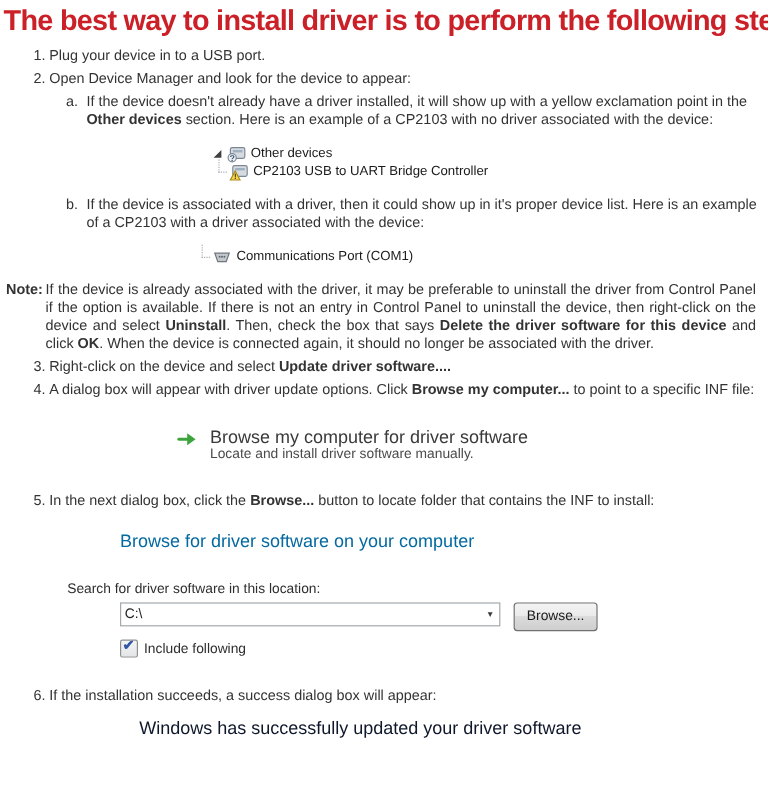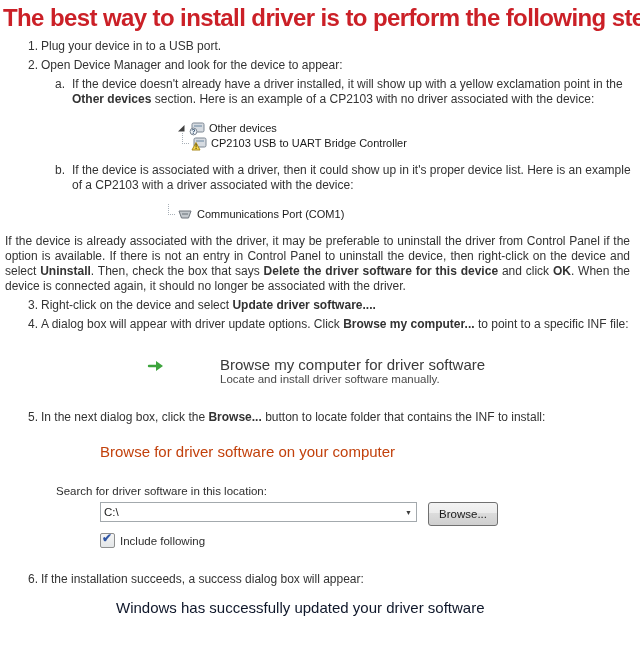--- a/index.html
+++ b/index.html
@@ -32,27 +32,27 @@
   .tree1 { margin:14px 0 0 177px; }
   .tree2 { margin:14px 0 0 163px; }
   .tree-row { display:flex; align-items:center; height:15px; }
   .expander { width:9px; height:9px; margin-right:3px; flex:0 0 auto; }
   .dev-ico { width:16px; height:14px; margin-right:4px; flex:0 0 auto; }
   .tree-children { position:relative; margin-left:5px; }
   .vline { position:absolute; left:0; top:-3px; bottom:7px; border-left:1px dotted #a8b0b8; }
   .hdash { width:7px; height:8px; border-bottom:1px dotted #a8b0b8; margin:-8px 2px 0 0; flex:0 0 auto; }
 
   
-  .wiz-option { display:flex; margin:24px 0 0 147px;gap:45px; }
+  .wiz-option { display:flex; margin:24px 0 0 147px; }
   .wiz-arrow { width:18px; height:14px; margin:3px 10px 0 0; flex:0 0 auto; }
   .wiz-title { font-size:15px; color:#3a3a3a; line-height:17px; }
   .wiz-sub { font-size:11.5px; color:#4a4a4a; line-height:13px; }
 
   
-  .dlg-header { margin:18px 0 0 100px; font-size:15px; color:#c2410c; line-height:18px; }
+  .dlg-header { margin:18px 0 0 100px; font-size:15px; color:#0369a1; line-height:18px; }
   .search-label { margin:24px 0 0 56px; font-size:11.5px; color:#2e2e2e; }
   .combo-row { display:flex; align-items:flex-start; margin:5px 0 0 100px; }
   .combo {
     width:309px; height:18px; border:1px solid #a3a9ad; background:#ffffff;
     display:flex; align-items:center; padding:0 3px; font-size:11.5px; color:#222;
   }
   .combo-value { flex:1; }
   .combo-arrow { font-size:7px; color:#3c3c3c; padding-right:1px; }
   .btn {
     margin-left:11px; width:68px; height:22px; border:1px solid #707070; border-radius:3px;
@@ -133,20 +133,21 @@
         <circle cx="6" cy="6" r="0.8" fill="#5c646c"></circle>
           <circle cx="8" cy="6" r="0.8" fill="#5c646c"></circle>
           <circle cx="10" cy="6" r="0.8" fill="#5c646c"></circle>
       </svg>
       <span>Communications Port (COM1)</span>
     </div>
   </div>
 </div>
 
 <div class="note">
+  <span class="note-label">Note:</span>
   <span class="note-text"><span>If the device is already associated with the driver, it may be preferable to uninstall the driver from Control Panel if the option is available. If there is not an entry in Control Panel to uninstall the device, then right-click on the device and select </span><b>Uninstall</b><span>. Then, check the box that says </span><b>Delete the driver software for this device</b><span> and click </span><b>OK</b><span>. When the device is connected again, it should no longer be associated with the driver.</span></span>
 </div>
 
 <div class="li mt4">
   <span class="num">3.</span>
   <span class="txt"><span>Right-click on the device and select </span><b>Update driver software....</b><span></span></span>
 </div>
 
 <div class="li mt4">
   <span class="num">4.</span>

